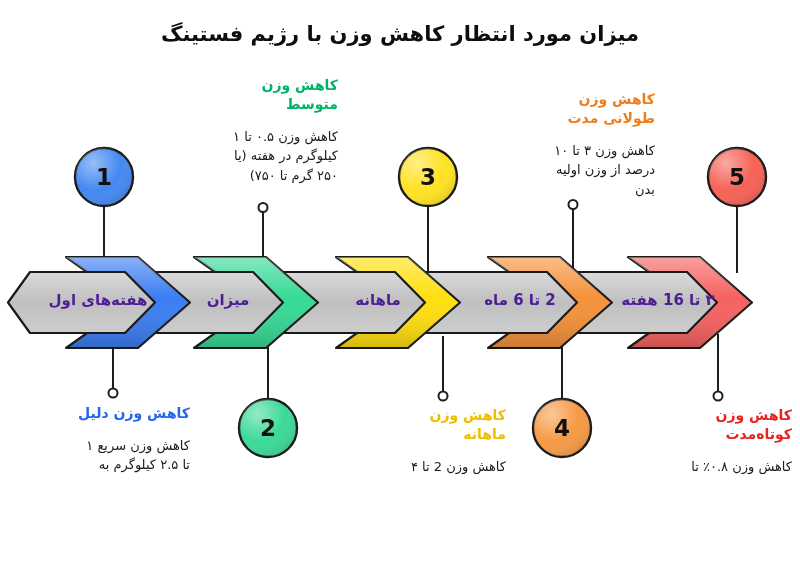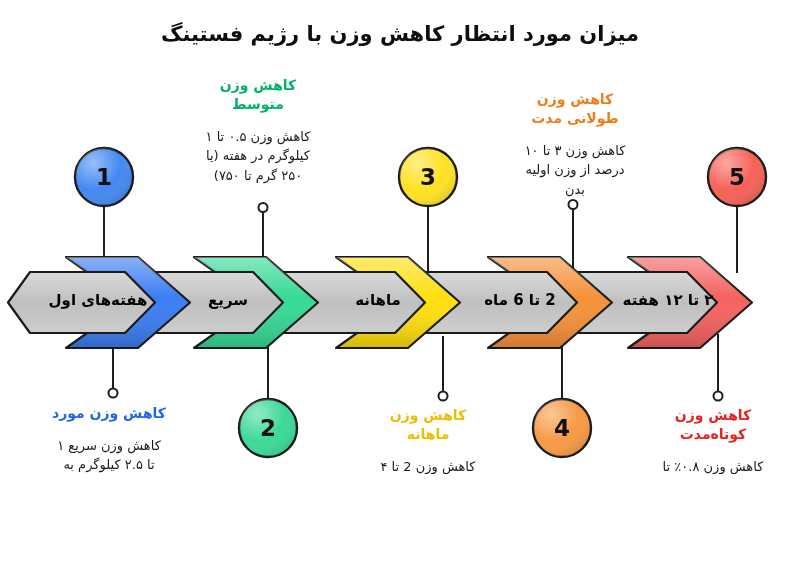--- a/index.html
+++ b/index.html
@@ -13,24 +13,24 @@
     font-size:21px; font-weight:bold; color:#0e0e0e;
   }
   svg.diagram { position:absolute; left:0; top:0; }
   svg.diagram text.step-num {
     font-family:"DejaVu Sans", sans-serif; font-size:23px; font-weight:bold;
     fill:#111; text-anchor:middle;
   }
   .seg-label {
     position:absolute; top:293px; transform:translateX(-50%);
     direction:rtl; white-space:nowrap;
-    font-size:15px; font-weight:bold; color:#000000; line-height:1;
+    font-size:15px; font-weight:bold; color:#4c1d95; line-height:1;
   }
   .callout {
-    position:absolute; direction:rtl; text-align:center;
+    position:absolute; direction:rtl; text-align:right;
   }
   .callout-heading {
     font-size:14px; font-weight:bold; line-height:1.35; white-space:pre-line;
   }
   .callout-desc {
     margin-top:13px; font-size:13px; font-weight:500; line-height:1.5;
     color:#1a1a1a; white-space:pre-line;
   }
 </style>
 </head>
@@ -125,27 +125,27 @@
       </g>
       <g>
         <circle cx="737" cy="177" r="29" fill="#f66257"></circle>
         <circle cx="737" cy="177" r="29" fill="url(#shineC)" stroke="none"></circle>
         <text class="step-num" x="737" y="185" stroke="none">5</text>
       </g>
     </g>
   </svg>
 
   <div class="seg-label" style="left:98px">هفته‌های اول</div>
-  <div class="seg-label" style="left:228px">سریع</div>
+  <div class="seg-label" style="left:228px">میزان</div>
   <div class="seg-label" style="left:378px">ماهانه</div>
   <div class="seg-label" style="left:520px">2 تا 6 ماه</div>
-  <div class="seg-label" style="left:668px">۲ تا ۱۲ هفته</div>
+  <div class="seg-label" style="left:668px">۲ تا 16 هفته</div>
 
   <div class="callout" style="left:28px; top:404px; width:162px">
-    <div class="callout-heading" style="color: rgb(33, 101, 240);">کاهش وزن مورد</div>
+    <div class="callout-heading" style="color: rgb(33, 101, 240);">کاهش وزن دلیل</div>
     <div class="callout-desc">کاهش وزن سریع ۱
 تا ۲.۵ کیلوگرم به
 دلیل کاهش آب و
 گلیکوژن</div>
   </div>
 
   <div class="callout" style="left:178px; top:76px; width:160px">
     <div class="callout-heading" style="color: rgb(0, 178, 105);">کاهش وزن
 متوسط</div>
     <div class="callout-desc">کاهش وزن ۰.۵ تا ۱

